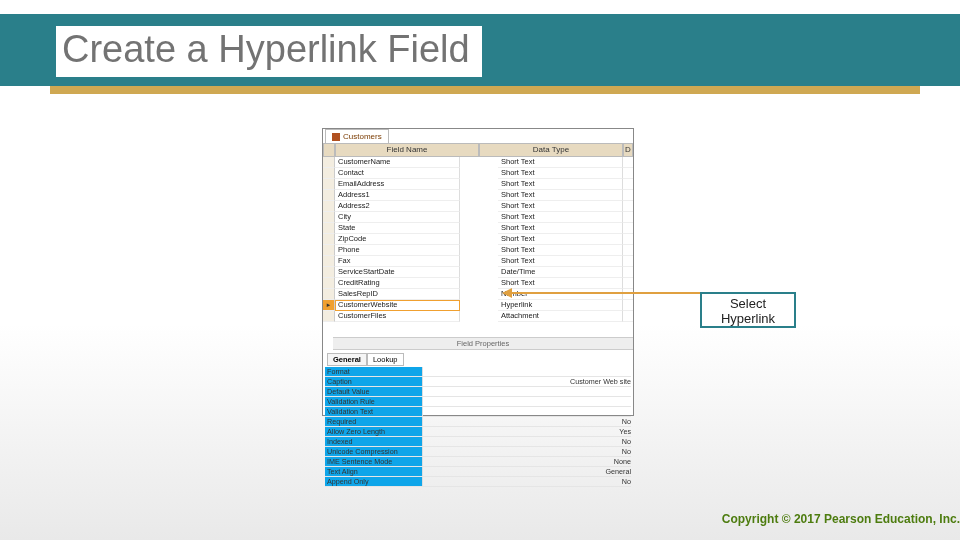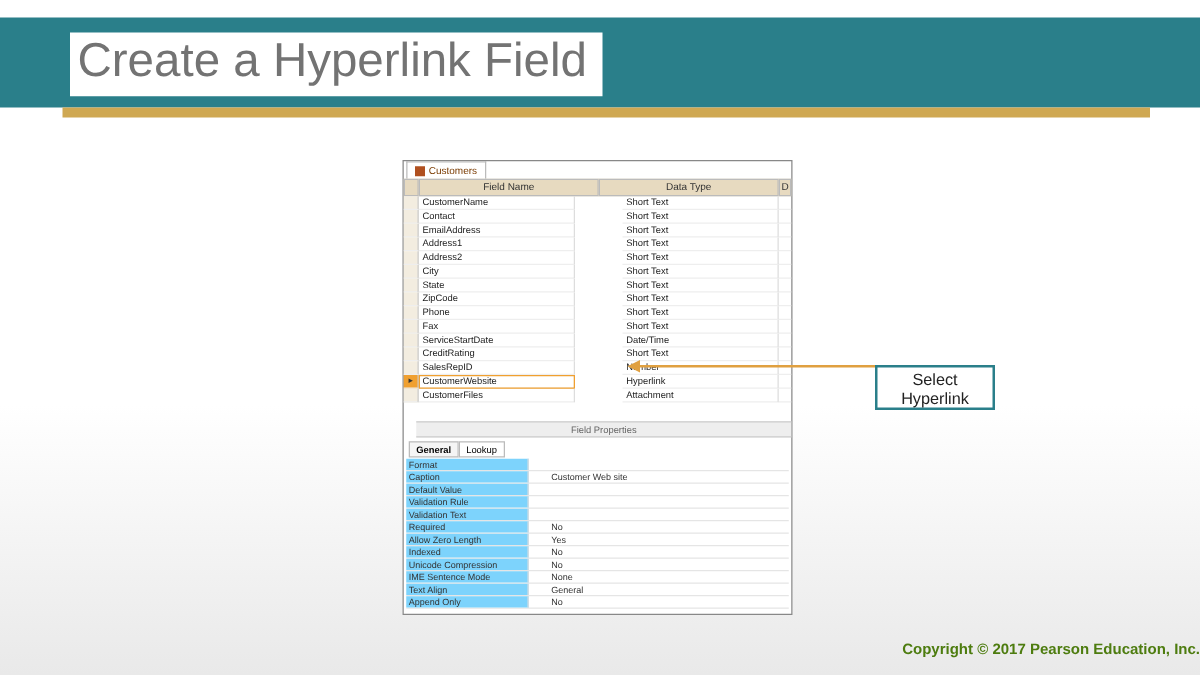--- a/index.html
+++ b/index.html
@@ -1,20 +1,20 @@
 <!DOCTYPE html>
 <html><head>
 <meta charset="utf-8">
 <style>
   * { box-sizing: border-box; margin: 0; padding: 0; }
   html, body { width: 960px; height: 540px; font-family: "Segoe UI", Tahoma, sans-serif; background: linear-gradient(#fff 0%, #fff 60%, #e9e9e9 100%); }
   .teal-bar { position: absolute; top: 14px; left: 0; width: 960px; height: 72px; background: #2a7f8a; }
   .title { position: absolute; top: 26px; left: 56px; font-size: 38px; font-weight: 400; color: #737373; background: #fff; padding: 2px 12px 6px 6px; }
   .gold-bar { position: absolute; top: 86px; left: 50px; width: 870px; height: 8px; background: #cfa852; }
-  .panel { position: absolute; top: 128px; left: 322px; width: 312px; height: 364px; border: 1px solid #888; background: #fff; }
+  .panel { position: absolute; top: 128px; left: 322px; width: 312px; height: 288px; border: 1px solid #888; background: #fff; }
   .tab { position: absolute; top: 0; left: 2px; height: 14px; background: #fff; border: 1px solid #bbb; border-bottom: none; padding: 0 6px; font-size: 8px; color: #7a3b00; line-height: 13px; }
   .tab .x { display: inline-block; width: 8px; height: 8px; background: #b05020; margin-right: 3px; vertical-align: middle; }
   .grid-area { position: absolute; top: 14px; left: 0; right: 0; height: 192px; }
   .hdr-row { display: flex; height: 14px; }
   .hdr-sel { width: 12px; background: #e7dac0; border: 1px solid #bbb; }
   .hdr-cell { flex: 1; background: #e7dac0; border: 1px solid #bbb; font-size: 8px; text-align: center; line-height: 12px; color: #333; }
   .hdr-cell:last-child { flex: 0 0 10px; }
   .g-row { display: flex; height: 11px; font-size: 7.5px; color: #222; }
   .sel { width: 12px; background: #f3ede0; border-right: 1px solid #ccc; border-bottom: 1px solid #eee; }
   .sel.active { background: #f0a030; }
@@ -22,22 +22,22 @@
   .cell-a { flex: 1; padding-left: 3px; border-right: 1px solid #ddd; border-bottom: 1px solid #eee; line-height: 10px; white-space: nowrap; overflow: hidden; }
   .cell-b { flex: 1; padding-left: 3px; border-right: 1px solid #ddd; border-bottom: 1px solid #eee; line-height: 10px; white-space: nowrap; overflow: hidden; margin-left: 38px; }
   .cell-c { flex: 0 0 10px; border-bottom: 1px solid #eee; }
   .row-hl .cell-a { outline: 1px solid #f0a030; outline-offset: -1px; }
   .fp-label { position: absolute; top: 208px; left: 0; right: 0; text-align: center; font-size: 7.5px; color: #666; background: #eee; padding: 1px 0; border-top: 1px solid #ccc; border-bottom: 1px solid #ccc; margin-left: 10px; }
   .tabs2 { position: absolute; top: 224px; left: 4px; font-size: 7.5px; }
   .tabs2 span { display: inline-block; padding: 1px 5px; border: 1px solid #bbb; background: #fff; }
   .tabs2 span.active { background: #f5f5f5; font-weight: bold; }
   .props { position: absolute; top: 238px; left: 2px; right: 2px; bottom: 2px; font-size: 7.2px; }
   .p-row { display: flex; height: 10px; border-bottom: 1px solid #e5e5e5; }
-  .p-label { width: 98px; padding-left: 2px; color: #333; line-height: 10px; background: #7dd3fc; border-right: 1px solid #ddd; }
-  .p-val { flex: 1; padding-left: 18px; color: #333; line-height: 10px; }
+  .p-label { width: 98px; padding-left: 2px; color: #333; line-height: 10px; background: #0ea5e9; border-right: 1px solid #ddd; }
+  .p-val { flex: 1; padding-left: 3px; color: #333; line-height: 10px; text-align: right; }
   .callout { position: absolute; top: 274px; left: 700px; width: 96px; height: 36px; background: #fff; border: 2px solid #2a7f8a; font-size: 13px; text-align: center; padding-top: 2px; color: #222; line-height: 15px; margin-top: 18px; }
   .callout-line { position: absolute; top: 292px; left: 508px; width: 192px; height: 2px; background: #e0a040; }
   .callout-arrow { position: absolute; top: 288px; left: 502px; width: 0; height: 0; border-top: 5px solid transparent; border-bottom: 5px solid transparent; border-right: 10px solid #e0a040; }
   .copyright { position: absolute; bottom: 14px; left: 0; width: 960px; text-align: right; font-size: 12px; font-weight: bold; color: #4d7c0f; margin-top: 13px; }
 </style>
 </head>
 <body>
 
 <div class="teal-bar"></div>
 <div class="title">Create a Hyperlink Field</div>

